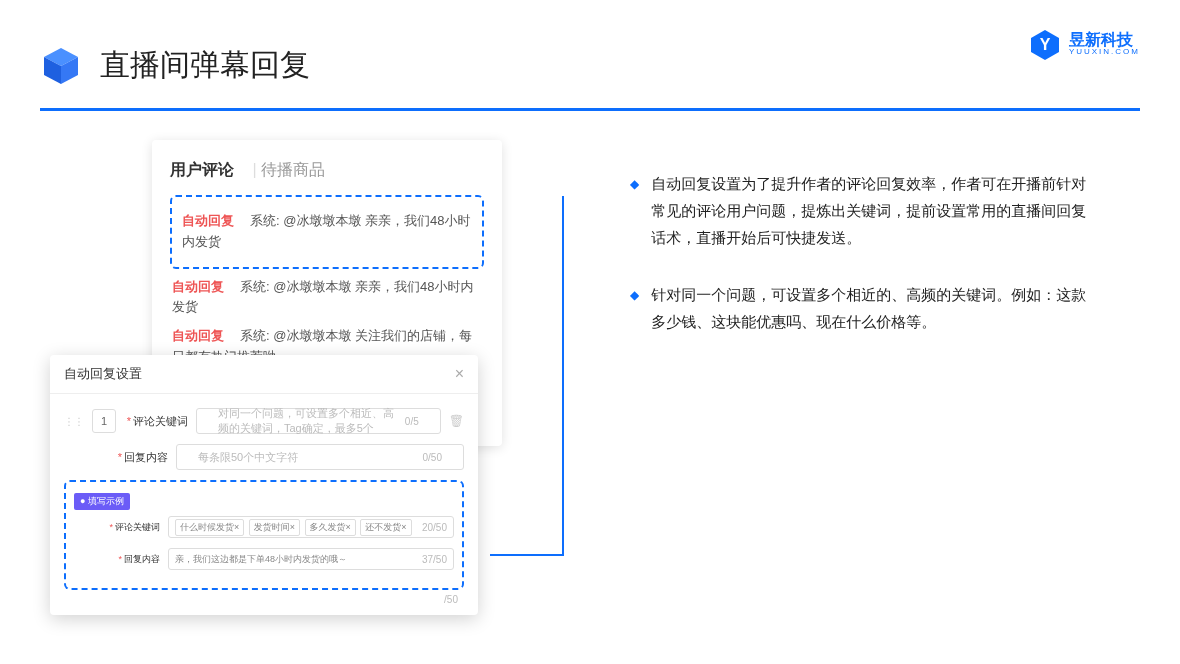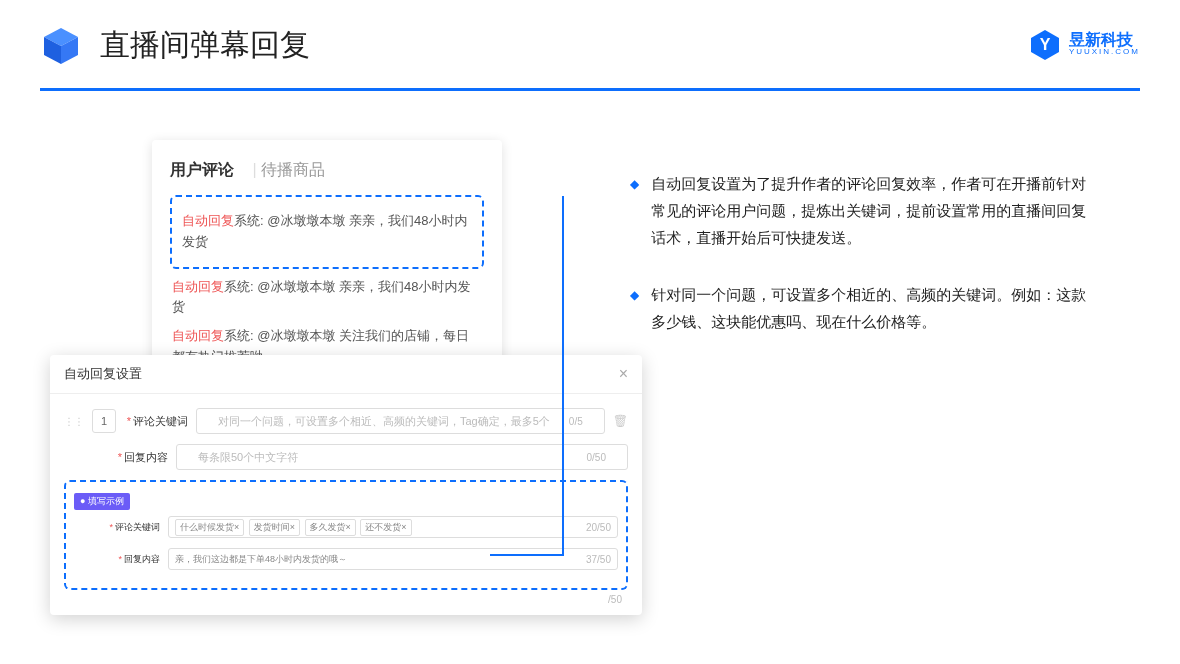--- a/index.html
+++ b/index.html
@@ -1,40 +1,40 @@
 <!DOCTYPE html>
 <html><head>
 <meta charset="utf-8">
 <style>
 * { margin: 0; padding: 0; box-sizing: border-box; }
 body { width: 1180px; height: 664px; background: #fff; font-family: "Microsoft YaHei", sans-serif; position: relative; overflow: hidden; }
 
 
-.header { display: flex; align-items: center; padding: 24px 40px 0 40px; }
+.header { display: flex; align-items: center; padding: 44px 40px 0 40px; }
 .logo-cube { width: 42px; height: 42px; margin-right: 18px; position: relative; }
 .title { font-size: 30px; color: #222; font-weight: 500; }
 .brand { position: absolute; right: 40px; top: 28px; display: flex; align-items: center; }
 .brand-icon { width: 32px; height: 32px; margin-right: 8px; }
 .brand-text { display: flex; flex-direction: column; line-height: 1; }
 .brand-cn { font-size: 16px; font-weight: 700; color: #0d6efd; }
 .brand-en { font-size: 8px; letter-spacing: 2px; color: #0d6efd; }
 .hr { height: 3px; background: #0d6efd; margin: 22px 40px 0 40px; }
 
 
 .left { position: absolute; left: 60px; top: 140px; width: 500px; }
 .panel1 { position: absolute; left: 92px; top: 0; width: 350px; background: #fff; border-radius: 4px; box-shadow: 0 2px 12px rgba(0,0,0,0.12); padding: 20px 18px 70px 18px; z-index: 1; }
 .tabs { font-size: 16px; color: #333; margin-bottom: 14px; }
 .tab { display: inline-block; margin-right: 14px; }
 .tab-active { font-weight: 700; }
 .tab-inactive { color: #999; }
 .highlight-box { border: 2px dashed #0d6efd; border-radius: 6px; padding: 6px 8px; position: relative; }
 .reply-line { font-size: 13px; color: #555; line-height: 1.6; margin: 8px 2px; }
-.badge { color: #e55; font-weight: 400; margin-right: 0; text-align: center; }
+.badge { color: #e55; font-weight: 700; margin-right: 16px; text-align: center; }
 
-.panel2 { position: absolute; left: -10px; top: 215px; width: 592px; background: #fff; border-radius: 4px; box-shadow: 0 4px 18px rgba(0,0,0,0.18); z-index: 2; }
+.panel2 { position: absolute; left: -10px; top: 215px; width: 428px; background: #fff; border-radius: 4px; box-shadow: 0 4px 18px rgba(0,0,0,0.18); z-index: 2; }
 .p2-head { display: flex; justify-content: space-between; padding: 10px 14px; border-bottom: 1px solid #eee; font-size: 13px; color: #333; }
 .p2-body { padding: 14px 14px 6px 14px; }
 .form-row { display: flex; align-items: center; margin-bottom: 10px; font-size: 11px; gap: 8px; }
 .order-box { width: 24px; height: 24px; border: 1px solid #ddd; border-radius: 3px; display: flex; align-items: center; justify-content: center; font-size: 11px; color: #666; }
 .lbl { width: 64px; text-align: right; color: #333; }
 .req { color: #e55; margin-right: 2px; }
 .inp { flex: 1; border: 1px solid #ddd; border-radius: 3px; padding: 5px 21px; font-size: 11px; color: #bbb; display: flex; justify-content: space-between; align-items: center; height: 26px; }
 .cnt { color: #bbb; font-size: 10px; }
 .inner-dash { border: 2px dashed #0d6efd; border-radius: 6px; padding: 8px; margin-top: 6px; }
 .add-link { font-size: 11px; color: #6b5cf7; margin-bottom: 8px; display: inline-block; }

